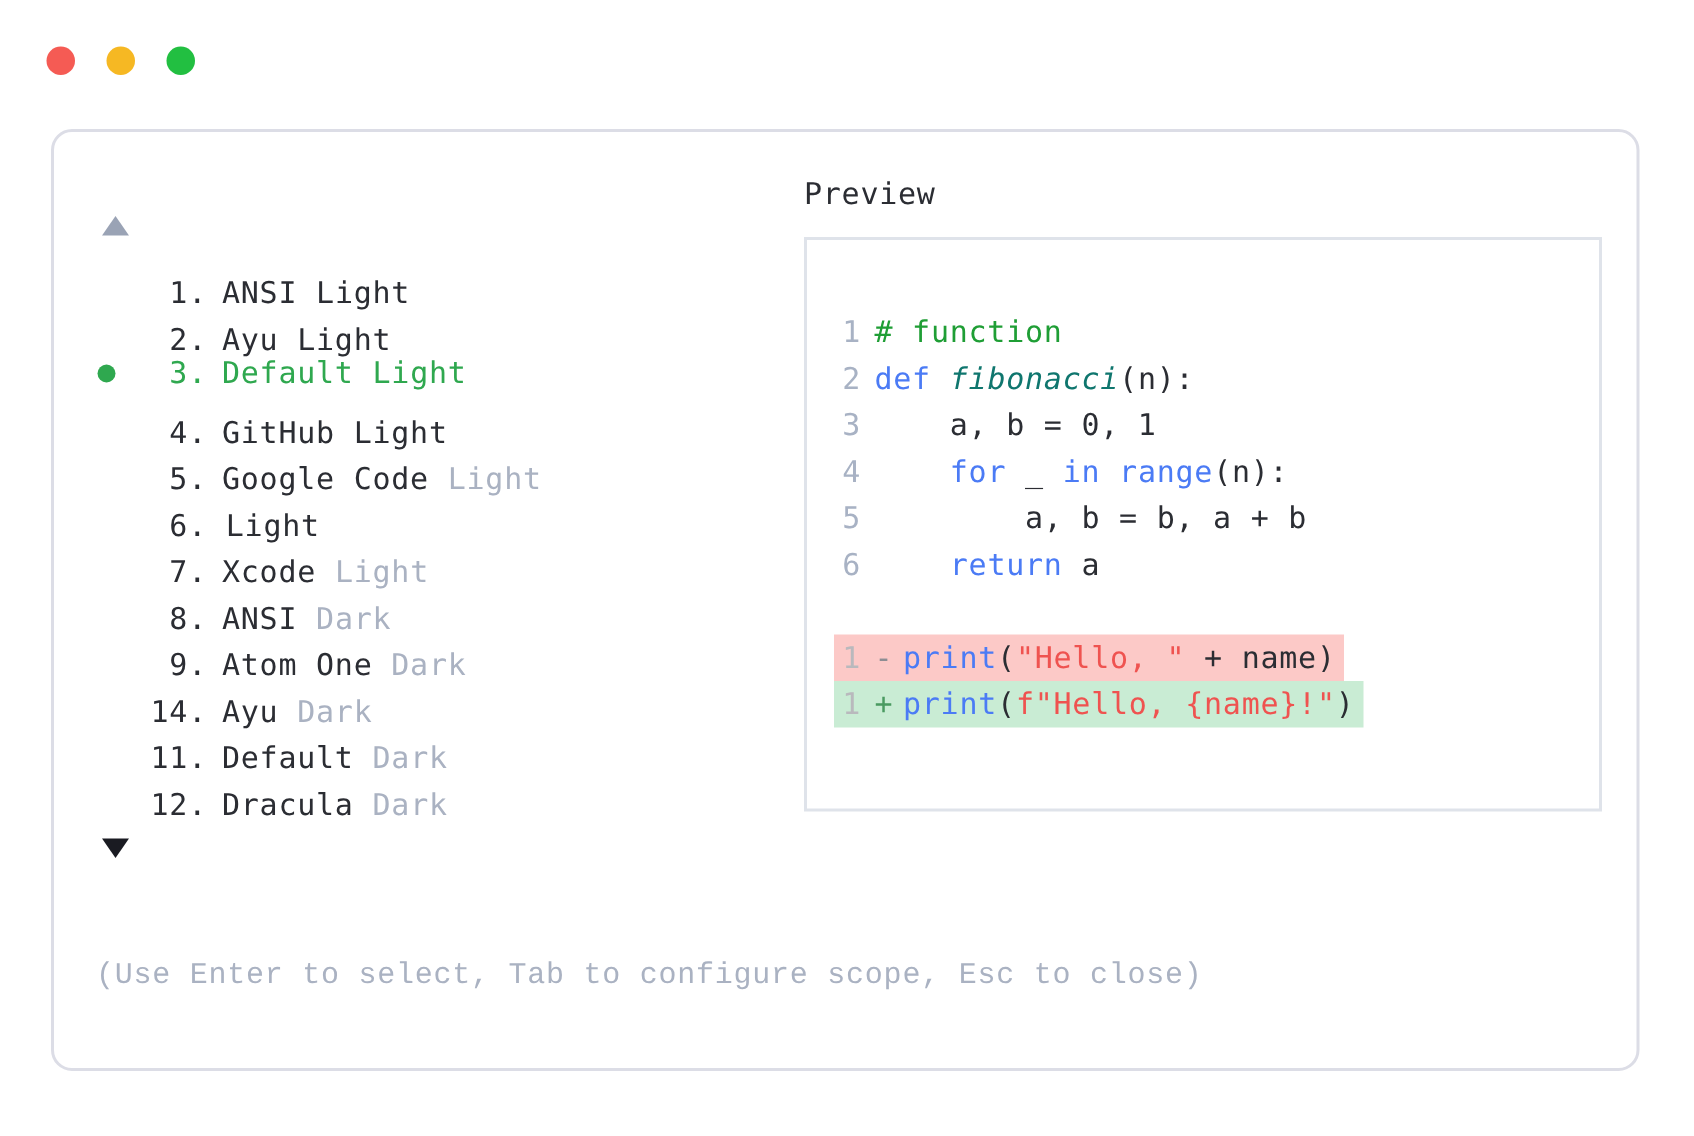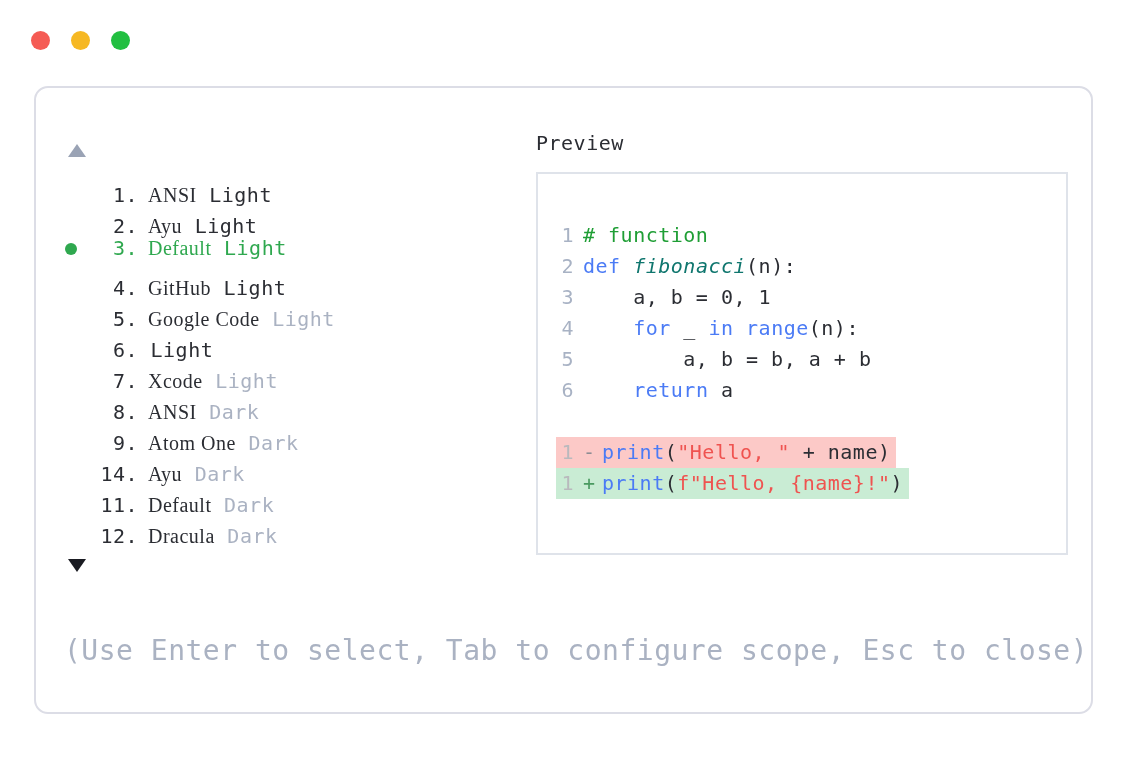--- a/index.html
+++ b/index.html
@@ -56,21 +56,21 @@
   
   .col-left {
     position: absolute;
     left: 28px;
     top: 42px;
     width: 460px;
   }
   .col-right {
     position: absolute;
     left: 500px;
-    top: 42px;
+    top: 28px;
     width: 532px;
   }
 
   .pane-title {
     font-size: 20px;
     line-height: 26px;
     color: #2b2d33;
     letter-spacing: 0.5px;
     white-space: pre;
   }
@@ -125,44 +125,44 @@
   }
   .idx {
     width: 48px;
     flex: 0 0 48px;
     text-align: right;
     color: #2b2d33;
   }
   .name {
     margin-left: 10px;
     color: #2b2d33;
-    font-family: Liberation Serif, serif;
   }
   .variant {
     color: #aab2c2;
   }
   .variant.strong {
     color: #2b2d33;
   }
   .theme-row.selected .idx,
   .theme-row.selected .name,
   .theme-row.selected .variant {
     color: #2fa84f;
   }
 
   
   .hint {
     position: absolute;
     left: 28px;
     top: 550px;
-    font-size: 28px;
+    font-size: 20px;
     line-height: 26px;
     letter-spacing: 0.5px;
     color: #aab2c2;
     white-space: pre;
+    font-family: Liberation Mono, monospace;
   }
 
   
   .preview-box {
     margin-top: 16px;
     box-sizing: border-box;
     width: 532px;
     height: 383px;
     border: 2px solid #dfe3ea;
     background: #ffffff;

